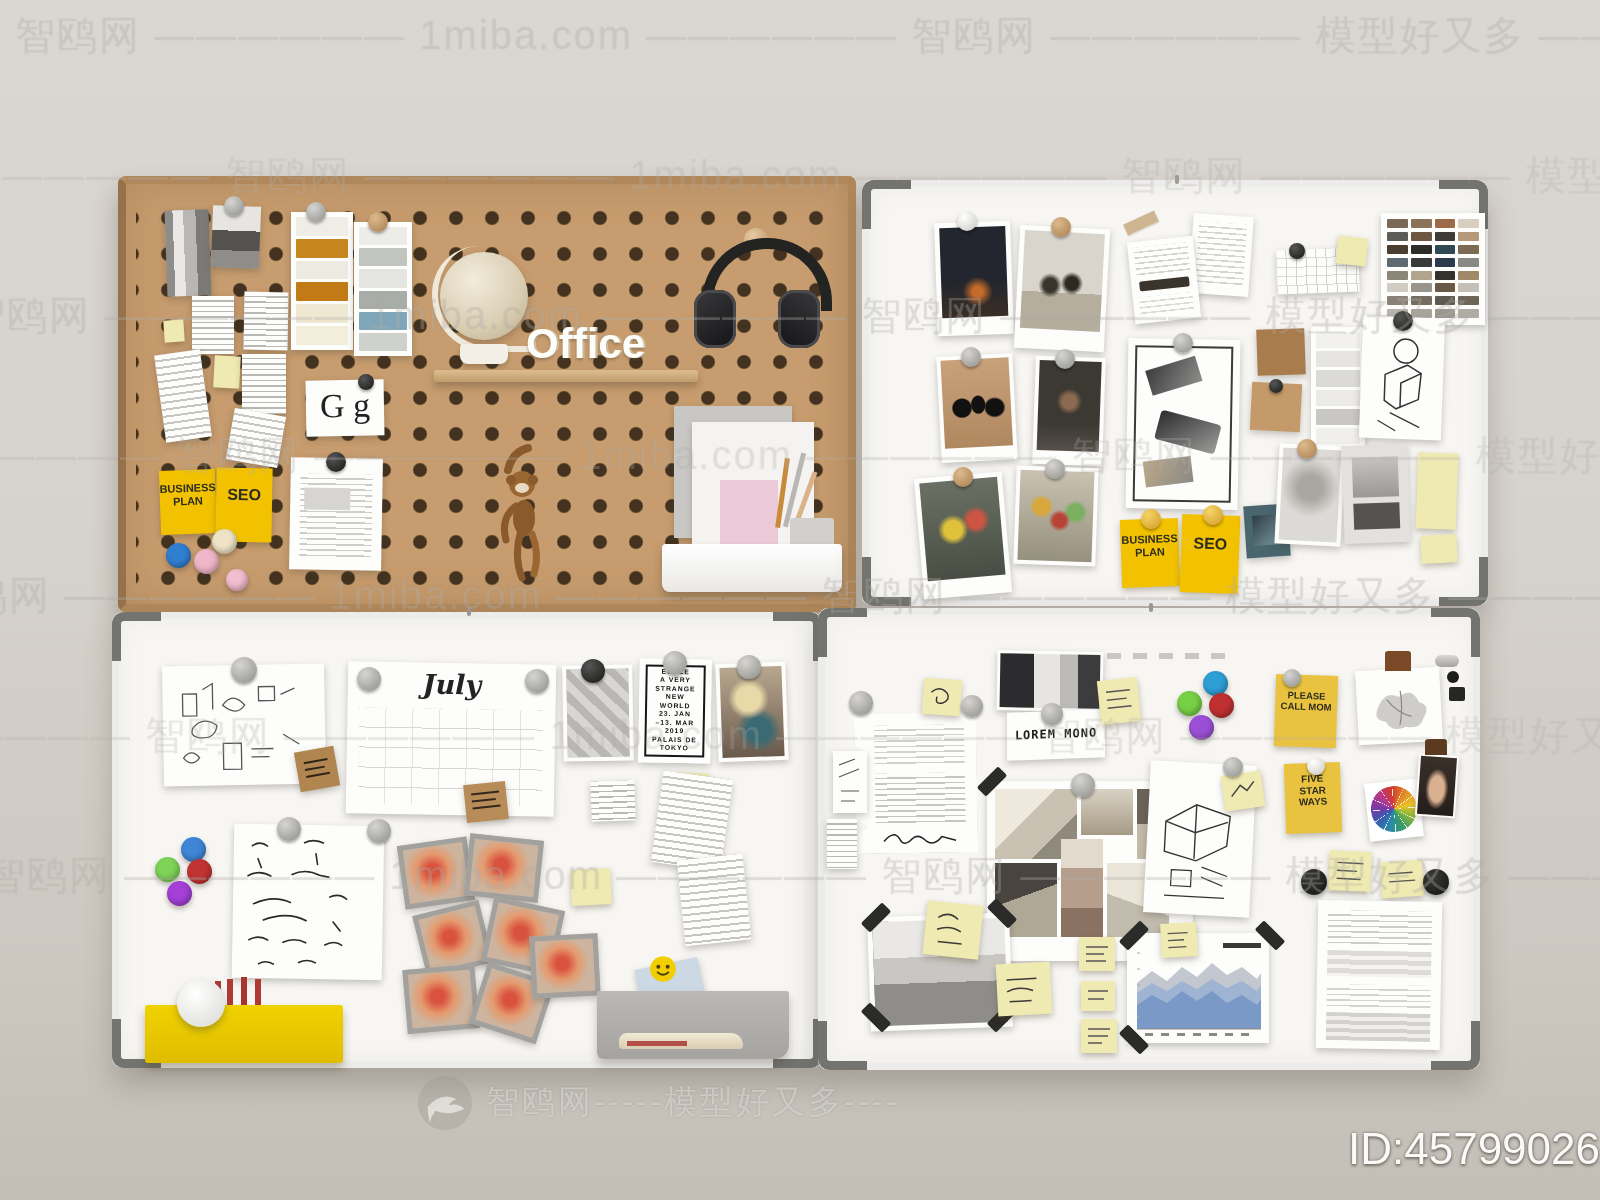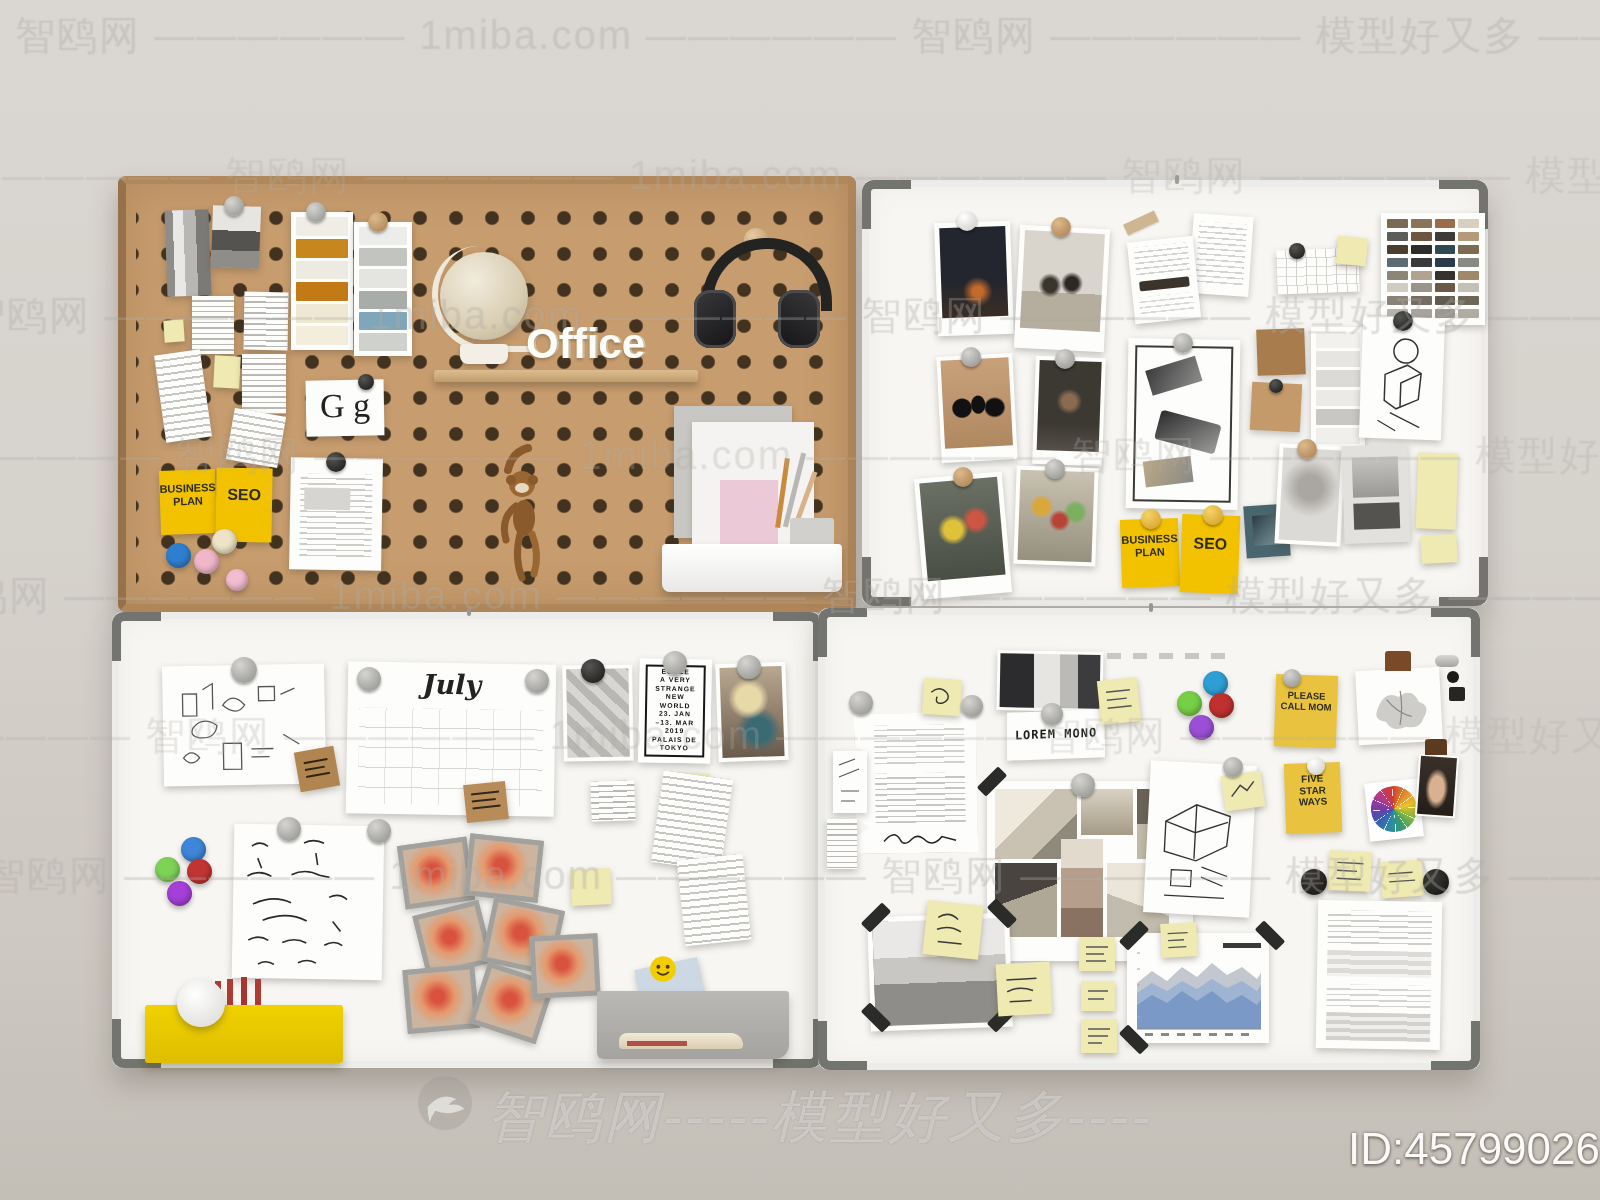--- a/index.html
+++ b/index.html
@@ -595,18 +595,18 @@
   <div class="wm" style="left:-300px;top:288px;">—————— 智鸥网 —————— 1miba.com —————— 智鸥网 —————— 模型好又多 —————— 1miba.com</div>
   <div class="wm" style="left:-90px;top:428px;opacity:.85;">—————— 智鸥网 —————— 1miba.com —————— 智鸥网 —————— 模型好又多 —————— 1miba.com</div>
   <div class="wm" style="left:-340px;top:568px;">—————— 智鸥网 —————— 1miba.com —————— 智鸥网 —————— 模型好又多 —————— 1miba.com</div>
   <div class="wm" style="left:-120px;top:708px;opacity:.8;">—————— 智鸥网 —————— 1miba.com —————— 智鸥网 —————— 模型好又多 —————— 1miba.com</div>
   <div class="wm" style="left:-280px;top:848px;">—————— 智鸥网 —————— 1miba.com —————— 智鸥网 —————— 模型好又多 —————— 1miba.com</div>
 
   <svg class="abs" style="left:416px;top:1074px;width:58px;height:58px;z-index:55;opacity:.55;" viewBox="0 0 60 60">
     <circle cx="30" cy="30" r="28" fill="rgba(150,145,138,.55)"></circle>
     <path d="M12,34 q14,-16 30,-8 q-6,2 -8,6 q10,-2 16,4 q-16,8 -30,2 q-4,6 -6,12 q-2,-8 -2,-16 z" fill="#fdfdfb" opacity=".9"></path>
   </svg>
-  <div class="abs" style="left:486px;top:1080px;font-size:56px;letter-spacing:3px;z-index:55;
-    color:rgba(255,255,255,.42);text-shadow:0 0 2px rgba(120,115,108,.45);font-style:italic;">智鸥网-----模型好又多----</div>
+  <div class="abs" style="left:486px;top:1080px;font-size:33px;letter-spacing:3px;z-index:55;
+    color:rgba(255,255,255,.42);text-shadow:0 0 2px rgba(120,115,108,.45);">智鸥网-----模型好又多----</div>
 
   <div class="abs" style="left:1348px;top:1124px;font-size:44px;z-index:56;
     color:#fbfaf8;text-shadow:0 0 3px rgba(100,95,88,.9),0 2px 3px rgba(80,75,68,.6);">ID:457990262</div>
 </div>
 
 </body></html>

